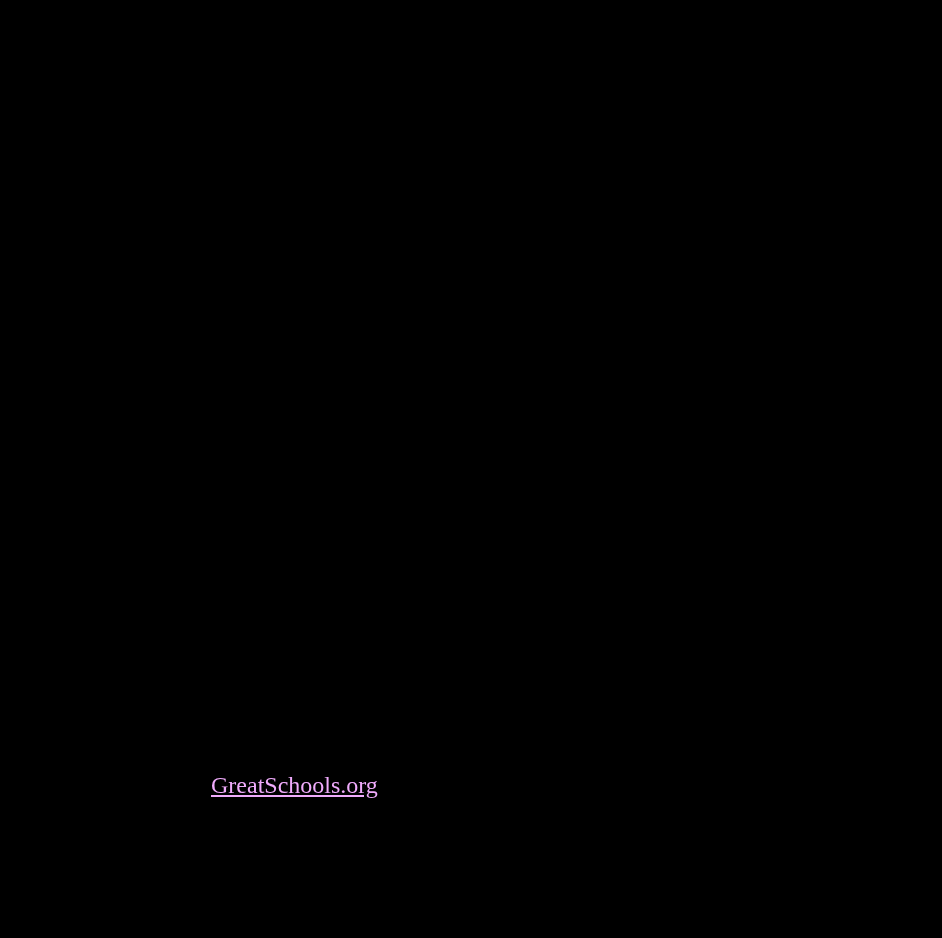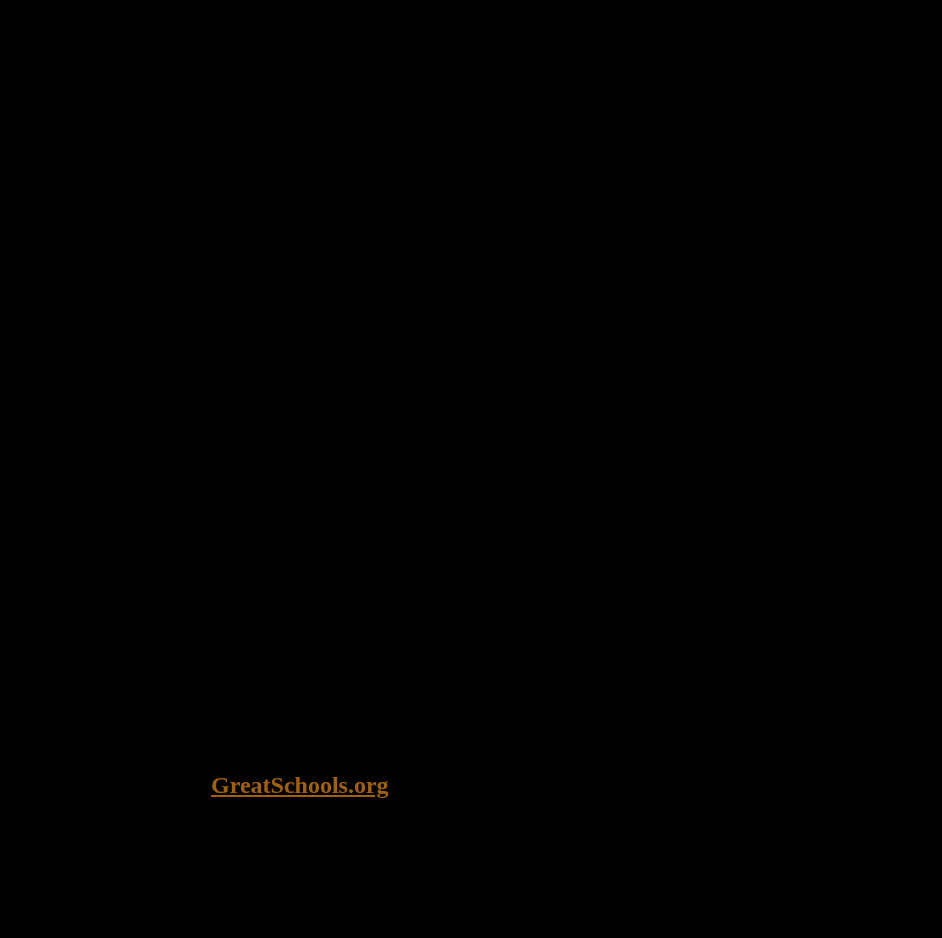--- a/index.html
+++ b/index.html
@@ -23,13 +23,13 @@
     font-weight: normal;
     line-height: 1.15;
     text-decoration: underline;
     cursor: pointer;
     white-space: nowrap;
   }
 </style>
 </head>
 <body>
 
-<a href="#" class="gs-link" style="color: #a16207; font-weight: bold;">GreatSchools.org</a>
+<a href="#" class="gs-link" style="color: #f0abfc;">GreatSchools.org</a>
 
 </body></html>

